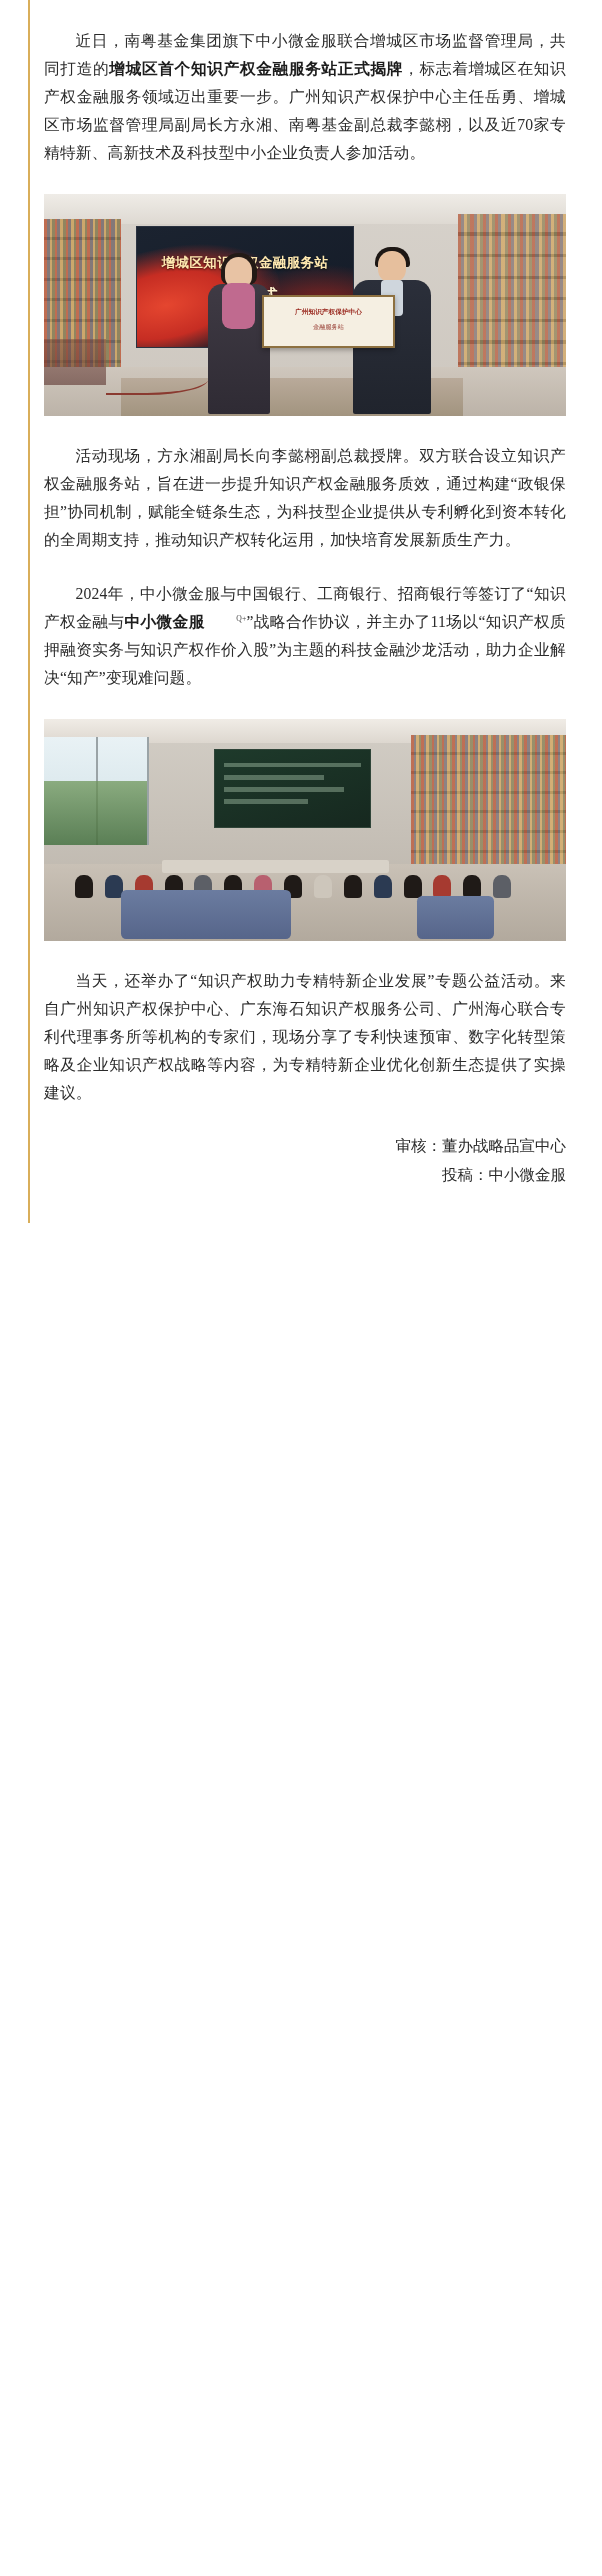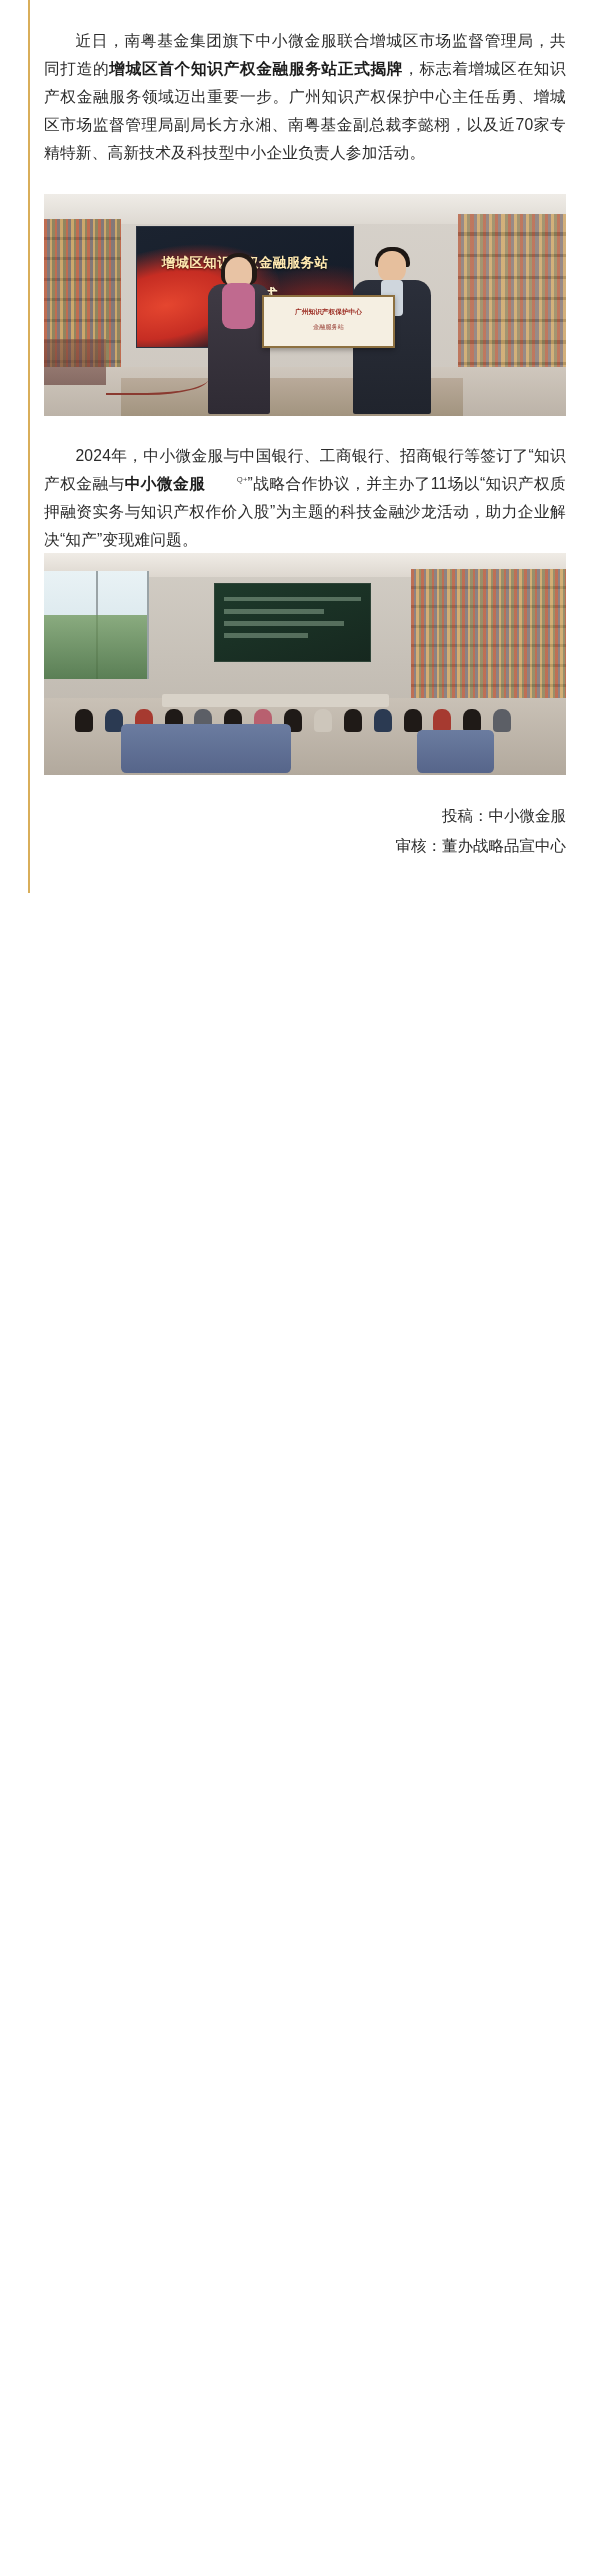--- a/index.html
+++ b/index.html
@@ -35,21 +35,21 @@
     background: #d9ae5a;
   }
   p.para {
     margin: 0 0 27px 0;
     font-size: 15.7px;
     line-height: 1.78;
     color: #2b2b2b;
     text-align: justify;
     text-indent: 2em;
     letter-spacing: 0.2px;
-    font-family: Liberation Sans, sans-serif;
+    font-family: Liberation Serif, serif;
   }
   p.para:last-of-type { margin-bottom: 0; }
   .b { font-weight: bold; color: #1d1d1d; }
 
   .figure {
     margin: 0 0 26px 0;
     width: 100%;
   }
 
   .photo {
@@ -333,20 +333,21 @@
           <div class="head"></div>
           <div class="shirt"></div>
         </div>
         <div class="plaque">
           <div class="pl1">广州知识产权保护中心</div>
           <div class="pl2">金融服务站</div>
         </div>
       </div>
     </div>
 
+    <p class="para"><span>活动现场，方永湘副局长向李懿栩副总裁授牌。双方联合设立知识产权金融服务站，旨在进一步提升知识产权金融服务质效，通过构建“政银保担”协同机制，赋能全链条生态，为科技型企业提供从专利孵化到资本转化的全周期支持，推动知识产权转化运用，加快培育发展新质生产力。</span></p>
 
     <p class="para"><span>2024年，中小微金服与中国银行、工商银行、招商银行等签订了“知识产权金融与</span><span class="b">中小微金服</span><span class="sup">Q+</span><span>”战略合作协议，并主办了11场以“知识产权质押融资实务与知识产权作价入股”为主题的科技金融沙龙活动，助力企业解决“知产”变现难问题。</span></p>
 
     <div class="figure">
       <div class="photo p2">
         <div class="ceiling"></div>
         <div class="winL"></div>
         <div class="greenery"></div>
         <div class="shelfR"></div>
         <div class="shelfR2"></div>
@@ -373,21 +374,22 @@
           <div class="h" style="left:360px;"></div>
           <div class="h rd" style="left:389px;"></div>
           <div class="h" style="left:419px;"></div>
           <div class="h gy" style="left:449px;"></div>
         </div>
         <div class="sofa"></div>
         <div class="sofa2"></div>
       </div>
     </div>
 
+    <p class="para"><span>当天，还举办了“知识产权助力专精特新企业发展”专题公益活动。来自广州知识产权保护中心、广东海石知识产权服务公司、广州海心联合专利代理事务所等机构的专家们，现场分享了专利快速预审、数字化转型策略及企业知识产权战略等内容，为专精特新企业优化创新生态提供了实操建议。</span></p>
 
     <div class="signoff">
+      <div>审核：董办战略品宣中心</div>
       <div>投稿：中小微金服</div>
-      <div>审核：董办战略品宣中心</div>
     </div>
 
   </div>
 </div>
 
 
 </body></html>

